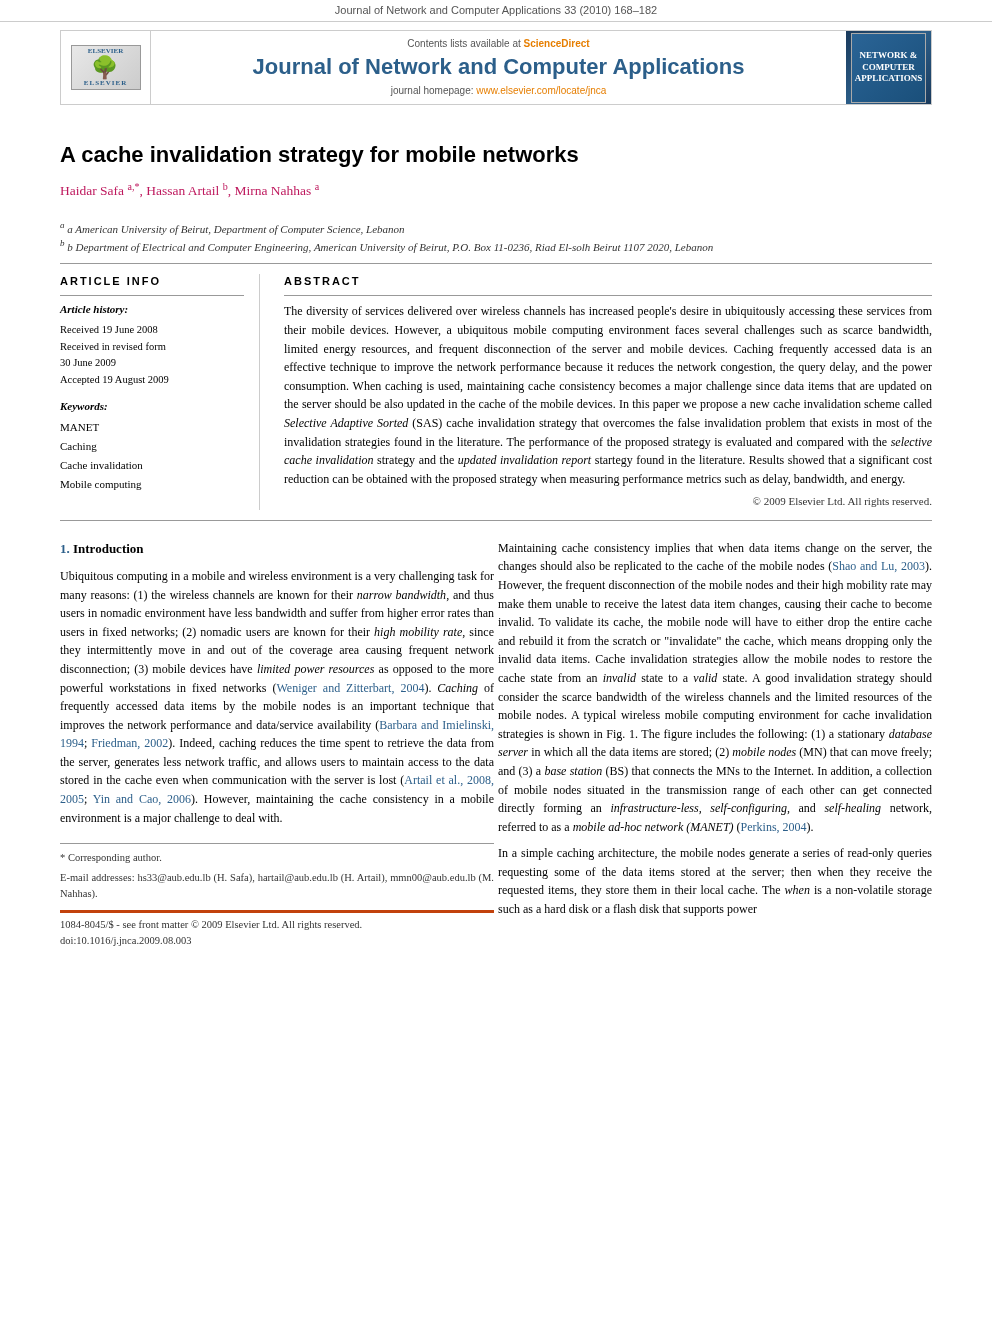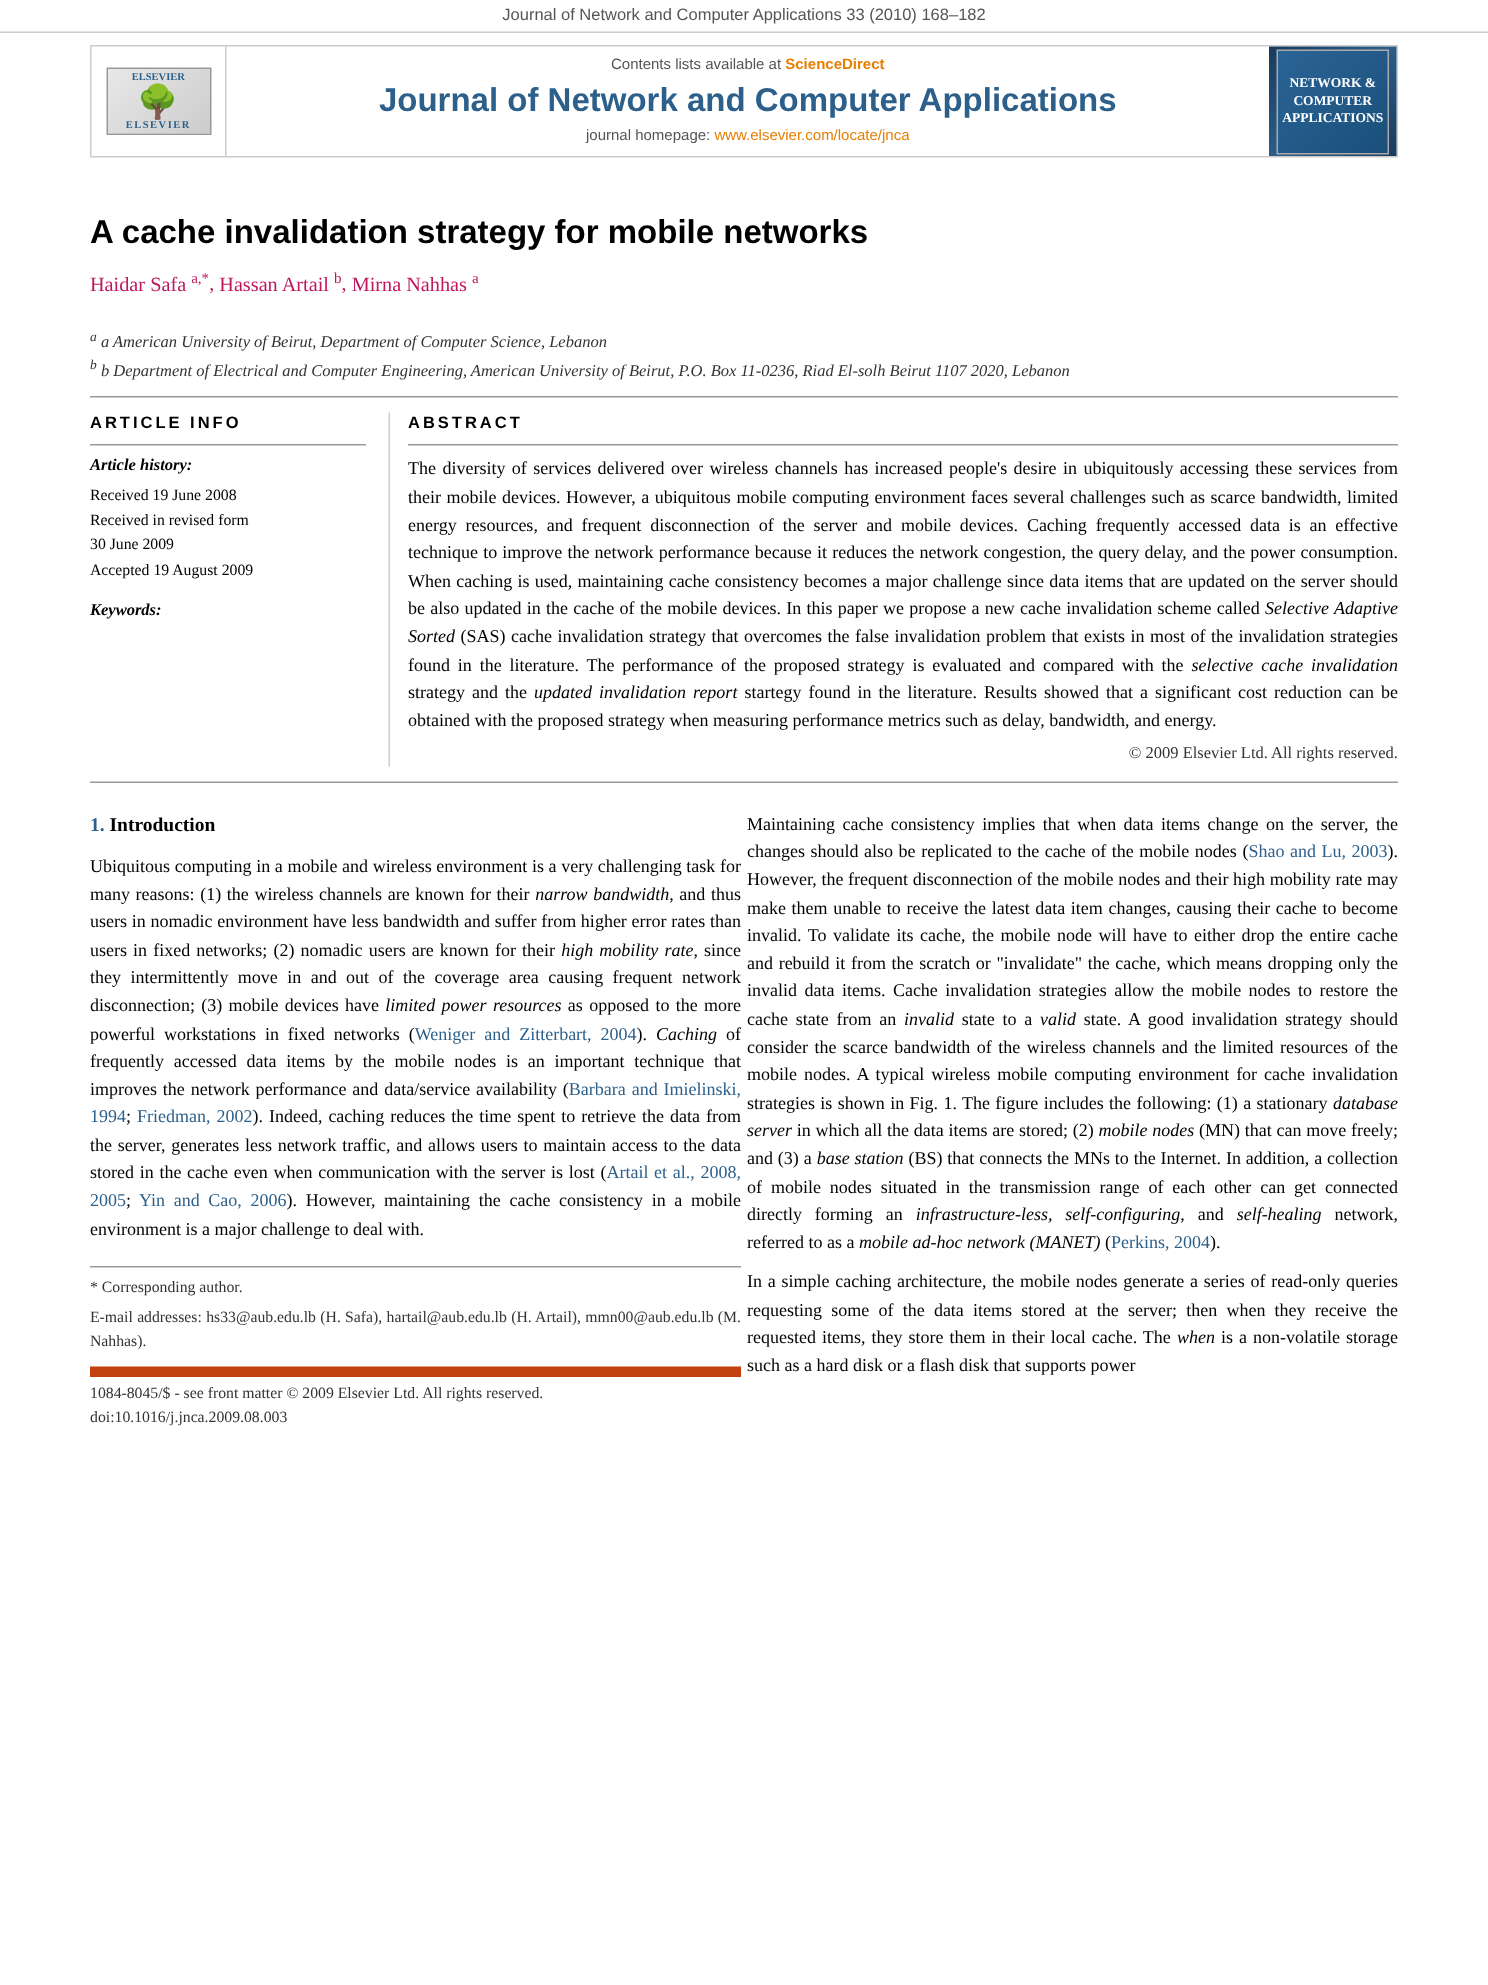--- a/index.html
+++ b/index.html
@@ -179,21 +179,21 @@
 
     .divider {
       border: none;
       border-top: 1px solid #999;
       margin: 8px 0;
     }
 
     
     .two-col {
       display: flex;
-      gap: 12px;
+      gap: 24px;
       margin: 10px 0;
     }
 
     .col-left {
       width: 200px;
       flex-shrink: 0;
       border-right: 1px solid #ccc;
       padding-right: 15px;
       font-size: 11px;
     }
@@ -317,21 +317,21 @@
 
     .footnotes p {
       margin-bottom: 3px;
     }
 
     
     .bottom-copyright {
       font-size: 10.5px;
       color: #333;
       margin-top: 8px;
-      border-top: 7px solid #c2410c;
+      border-top: 3px solid #c2410c;
       padding-top: 4px;
     }
   </style>
 </head>
 <body>
 
 <div class="top-bar">
   <span>Journal of Network and Computer Applications 33 (2010) 168–182</span>
 </div>
 
@@ -385,20 +385,26 @@
       <hr style="border:none;border-top:1px solid #999;margin-bottom:6px;">
       <div class="article-info-label">Article history:</div>
       <div class="article-info-dates">
         <div>Received 19 June 2008</div>
         <div>Received in revised form</div>
         <div>30 June 2009</div>
         <div>Accepted 19 August 2009</div>
       </div>
       <div class="keywords-section">
         <div class="keywords-label">Keywords:</div>
+        <div class="keywords-list">
+          <div>MANET</div>
+          <div>Caching</div>
+          <div>Cache invalidation</div>
+          <div>Mobile computing</div>
+        </div>
       </div>
     </div>
 
     <div class="col-right">
       <div class="section-header">ABSTRACT</div>
       <hr style="border:none;border-top:1px solid #999;margin-bottom:6px;">
       <div class="abstract-text">
         The diversity of services delivered over wireless channels has increased people's desire in ubiquitously accessing these services from their mobile devices. However, a ubiquitous mobile computing environment faces several challenges such as scarce bandwidth, limited energy resources, and frequent disconnection of the server and mobile devices. Caching frequently accessed data is an effective technique to improve the network performance because it reduces the network congestion, the query delay, and the power consumption. When caching is used, maintaining cache consistency becomes a major challenge since data items that are updated on the server should be also updated in the cache of the mobile devices. In this paper we propose a new cache invalidation scheme called <em>Selective Adaptive Sorted</em> (SAS) cache invalidation strategy that overcomes the false invalidation problem that exists in most of the invalidation strategies found in the literature. The performance of the proposed strategy is evaluated and compared with the <em>selective cache invalidation</em> strategy and the <em>updated invalidation report</em> startegy found in the literature. Results showed that a significant cost reduction can be obtained with the proposed strategy when measuring performance metrics such as delay, bandwidth, and energy.
       </div>
       <div class="copyright-line">© 2009 Elsevier Ltd. All rights reserved.</div>

